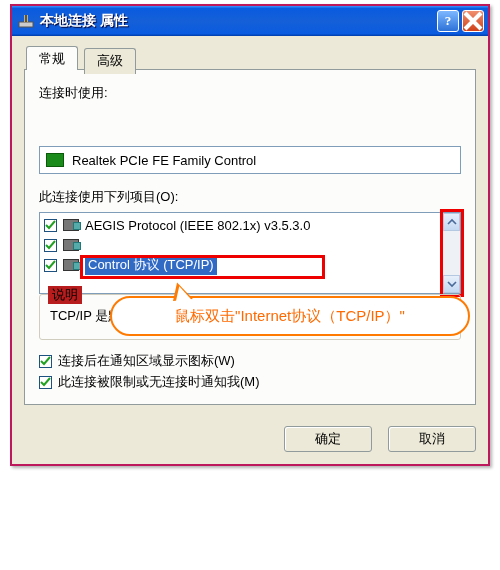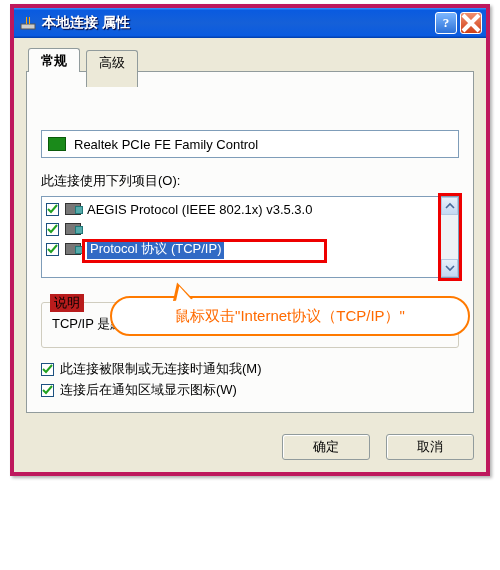--- a/index.html
+++ b/index.html
@@ -1,36 +1,36 @@
 <!DOCTYPE html>
 <html><head>
 <meta charset="utf-8">
 <style>
   * { box-sizing: border-box; font-family: "Microsoft YaHei", SimSun, Tahoma, sans-serif; }
   body { margin: 0; background: #fff; width: 500px; height: 570px; overflow: hidden; }
-  .dialog { position: absolute; left: 10px; top: 4px; width: 480px; background: #ece9d8; border: 4px solid #be185d; box-shadow: 2px 2px 3px rgba(0,0,0,.3); }
+  .dialog { position: absolute; left: 10px; top: 4px; width: 480px; background: #ece9d8; border: 2px solid #be185d; box-shadow: 2px 2px 3px rgba(0,0,0,.3); }
   .titlebar { height: 30px; background: linear-gradient(to bottom,#3a95ff 0%,#0a5be0 8%,#1560d8 50%,#0a5be0 92%,#003ca8 100%); display: flex; align-items: center; padding: 0 4px 0 6px; color: #fff; }
   .titlebar .ticon { width: 16px; height: 16px; margin-right: 6px; }
   .titlebar .title { flex: 1; font-size: 14px; font-weight: bold; text-shadow: 1px 1px 1px #003; }
   .titlebar .tbtn { width: 22px; height: 22px; margin-left: 3px; border: 1px solid #fff; border-radius: 3px; display: flex; align-items: center; justify-content: center; font-family: Tahoma; font-size: 13px; font-weight: bold; color: #fff; }
   .tbtn.help { background: linear-gradient(to bottom,#7db7ff,#2d72d8); }
   .tbtn.close { background: linear-gradient(to bottom,#f09070,#d04018); }
   .body { padding: 12px 12px 10px 12px; }
   .tabs { position: relative; height: 22px; }
-  .tab { position: absolute; top: 0; height: 37px; padding: 3px 12px 0; font-size: 13px; background: #ece9d8; border: 1px solid #919b9c; border-bottom: none; border-radius: 3px 3px 0 0; }
-  .tab.active { background: #fcfcfb; z-index: 2; height: 24px; top: -2px; font-weight: bold; }
+  .tab { position: absolute; top: 0; height: 26px; padding: 3px 12px 0; font-size: 13px; background: #ece9d8; border: 1px solid #919b9c; border-bottom: none; border-radius: 3px 3px 0 0; }
+  .tab.active { background: #fcfcfb; z-index: 2; height: 24px; top: -2px; }
   .tab.t1 { left: 2px; }
   .tab.t2 { left: 60px; z-index:1; }
   .tabpanel { border: 1px solid #919b9c; background: #fcfcfb; padding: 14px 14px 10px; position: relative; top: -1px; }
   .lbl { font-size: 13px; margin-bottom: 6px; }
   .row { display: flex; align-items: center; gap: 10px; margin-bottom: 14px; margin-top: 44px; }
   .devicebox { flex: 1; height: 28px; border: 1px solid #7f9db9; background: #fff; display: flex; align-items: center; padding: 0 6px; font-family: "Courier New", monospace; font-size: 13px; }
   .nic-icon { width: 18px; height: 14px; margin-right: 8px; background: #1a8a1a; border: 1px solid #0a5a0a; position: relative; }
   .btn { height: 26px; padding: 0 12px; font-size: 13px; background: #ece9d8; border: 1px solid #919b9c; border-radius: 3px; box-shadow: inset 1px 1px 0 #fff; cursor: default; }
-  .listwrap { position: relative; display: flex; margin-bottom: 24px; }
+  .listwrap { position: relative; display: flex; margin-bottom: 0; }
   .list { flex: 1; height: 82px; border: 1px solid #7f9db9; background: #fff; overflow: hidden; padding: 2px 0; position: relative; font-family: "Courier New", monospace; font-size: 13px; }
   .item { display: flex; align-items: center; height: 20px; padding: 0 4px; gap: 6px; }
   .item .cb { width: 13px; height: 13px; border: 1px solid #1c5180; background: #fff; display: flex; align-items: center; justify-content: center; }
   .item .cb svg { width: 11px; height: 11px; }
   .item .iicon { width: 16px; height: 12px; background: #777; border: 1px solid #333; position:relative; }
   .item .iicon::after { content:""; position:absolute; right:-3px; top:2px; width:6px; height:6px; background:#5aa; border:1px solid #277; }
   .item.sel .txt { background: #316ac5; color: #fff; padding: 1px 3px; }
   .redbox1 { position: absolute; border: 3px solid #e00; pointer-events: none; }
   .scroll { width: 18px; border: 1px solid #7f9db9; border-left: none; background: #eef2f6; display: flex; flex-direction: column; }
   .scroll .sbtn { height: 18px; background: linear-gradient(to bottom,#e7f0fb,#c4d8f3); border: 1px solid #b4c8e1; margin: 0; display:flex; align-items:center; justify-content:center; }
@@ -69,20 +69,21 @@
     </div>
   </div>
 
   <div class="body">
     <div class="tabs">
       <div class="tab t1 active">常规</div>
       <div class="tab t2">高级</div>
     </div>
     <div class="tabpanel">
 
+      <div class="lbl">连接时使用:</div>
       <div class="row">
         <div class="devicebox">
           <div class="nic-icon"></div>
           <span>Realtek PCIe FE Family Control</span>
         </div>
       </div>
 
       <div class="lbl">此连接使用下列项目(O):</div>
       <div class="listwrap">
         <div class="list">
@@ -103,21 +104,21 @@
               </span>
             <span class="iicon"></span>
           </div>
           <div class="item sel">
             <span class="cb">
                 <svg viewBox="0 0 11 11">
                   <path d="M1 5 L4 8 L10 1" stroke="#21a121" stroke-width="2" fill="none"></path>
                 </svg>
               </span>
             <span class="iicon"></span>
-            <span class="txt">Protocol 协议 (TCP/IP)</span>
+            <span class="txt">Control 协议 (TCP/IP)</span>
           </div>
           <div class="redbox1" style="left:40px; top:42px; width:245px; height:24px;"></div>
         </div>
         <div class="scroll">
           <div class="sbtn">
               <svg viewBox="0 0 10 10">
                 <path d="M1 7 L5 3 L9 7" fill="none" stroke="#4a6a9a" stroke-width="1.6"></path>
               </svg>
             </div>
           <div class="track"></div>
@@ -135,29 +136,29 @@
         <div class="glegend">说明</div>
         <div class="desc">TCP/IP 是默认的广域网协议。它提供跨越多种互联网络的通讯。</div>
       </div>
 
       <div class="chkline">
         <span class="cb">
             <svg viewBox="0 0 11 11">
               <path d="M1 5 L4 8 L10 1" stroke="#21a121" stroke-width="2" fill="none"></path>
             </svg>
           </span>
-        <span>此连接被限制或无连接时通知我(M)</span>
+        <span>连接后在通知区域显示图标(W)</span>
       </div>
       <div class="chkline">
         <span class="cb">
             <svg viewBox="0 0 11 11">
               <path d="M1 5 L4 8 L10 1" stroke="#21a121" stroke-width="2" fill="none"></path>
             </svg>
           </span>
-        <span>连接后在通知区域显示图标(W)</span>
+        <span>此连接被限制或无连接时通知我(M)</span>
       </div>
 
     </div>
   </div>
 
   <div class="dlgbtns">
     <button class="btn"><span>确定</span></button>
     <button class="btn"><span>取消</span></button>
   </div>
 </div>

